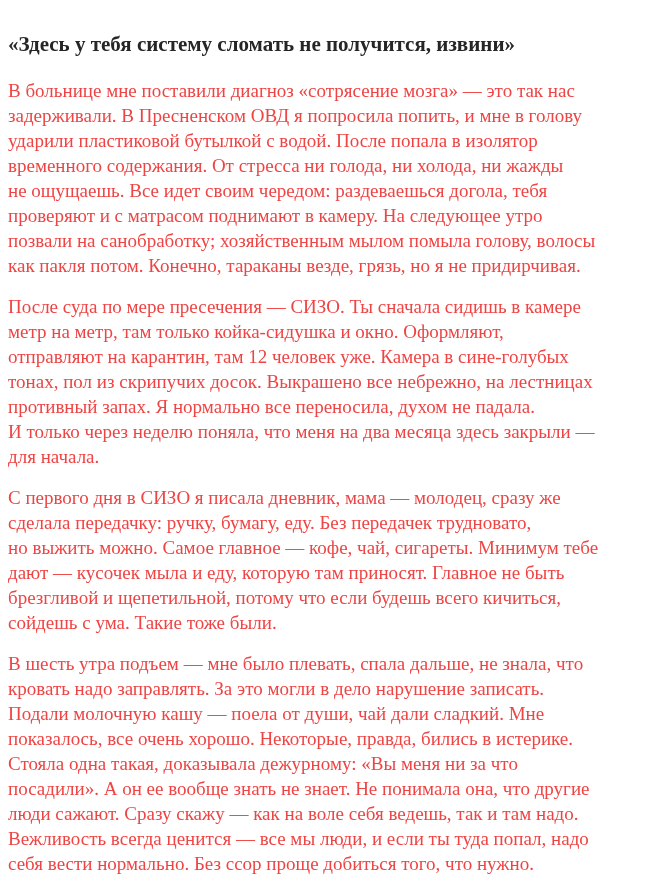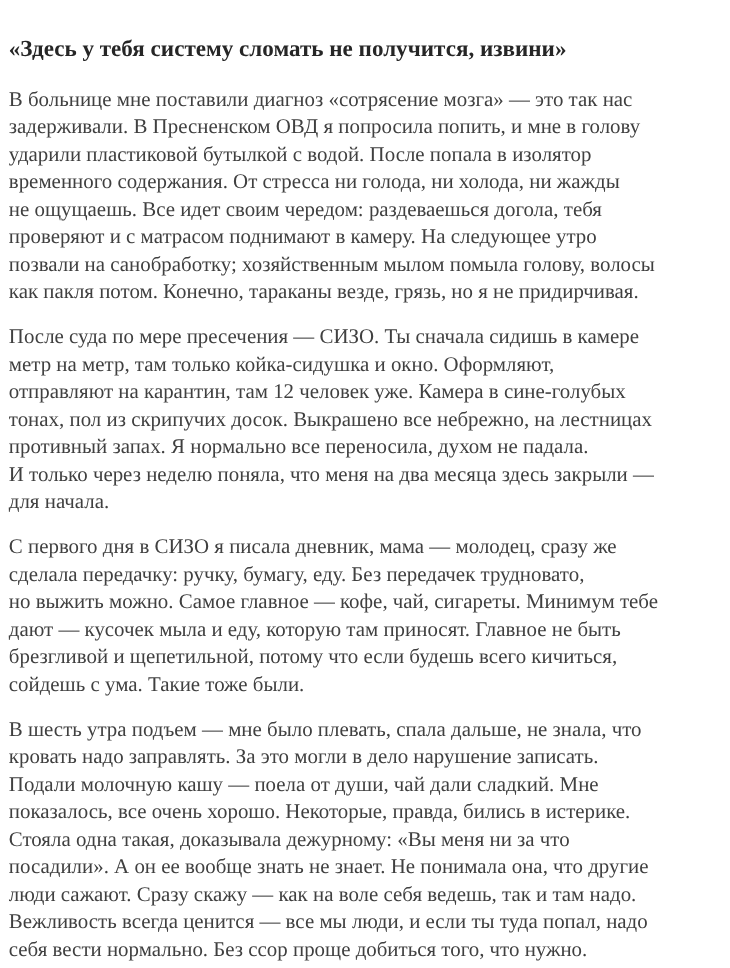--- a/index.html
+++ b/index.html
@@ -30,21 +30,21 @@
       font-weight: bold;
       color: #262626;
       white-space: pre-line;
     }
     .article-paragraph {
       margin: 0 0 16px 0;
       font-family: "Liberation Serif", "DejaVu Serif", serif;
       font-size: 19px;
       line-height: 25px;
       font-weight: normal;
-      color: #404040;
+      color: #ef4444;
       white-space: pre-line; 
     }
     .article-paragraph:last-child {
       margin-bottom: 0;
     }
   </style>
 </head>
 <body>
 
 <div class="page">

